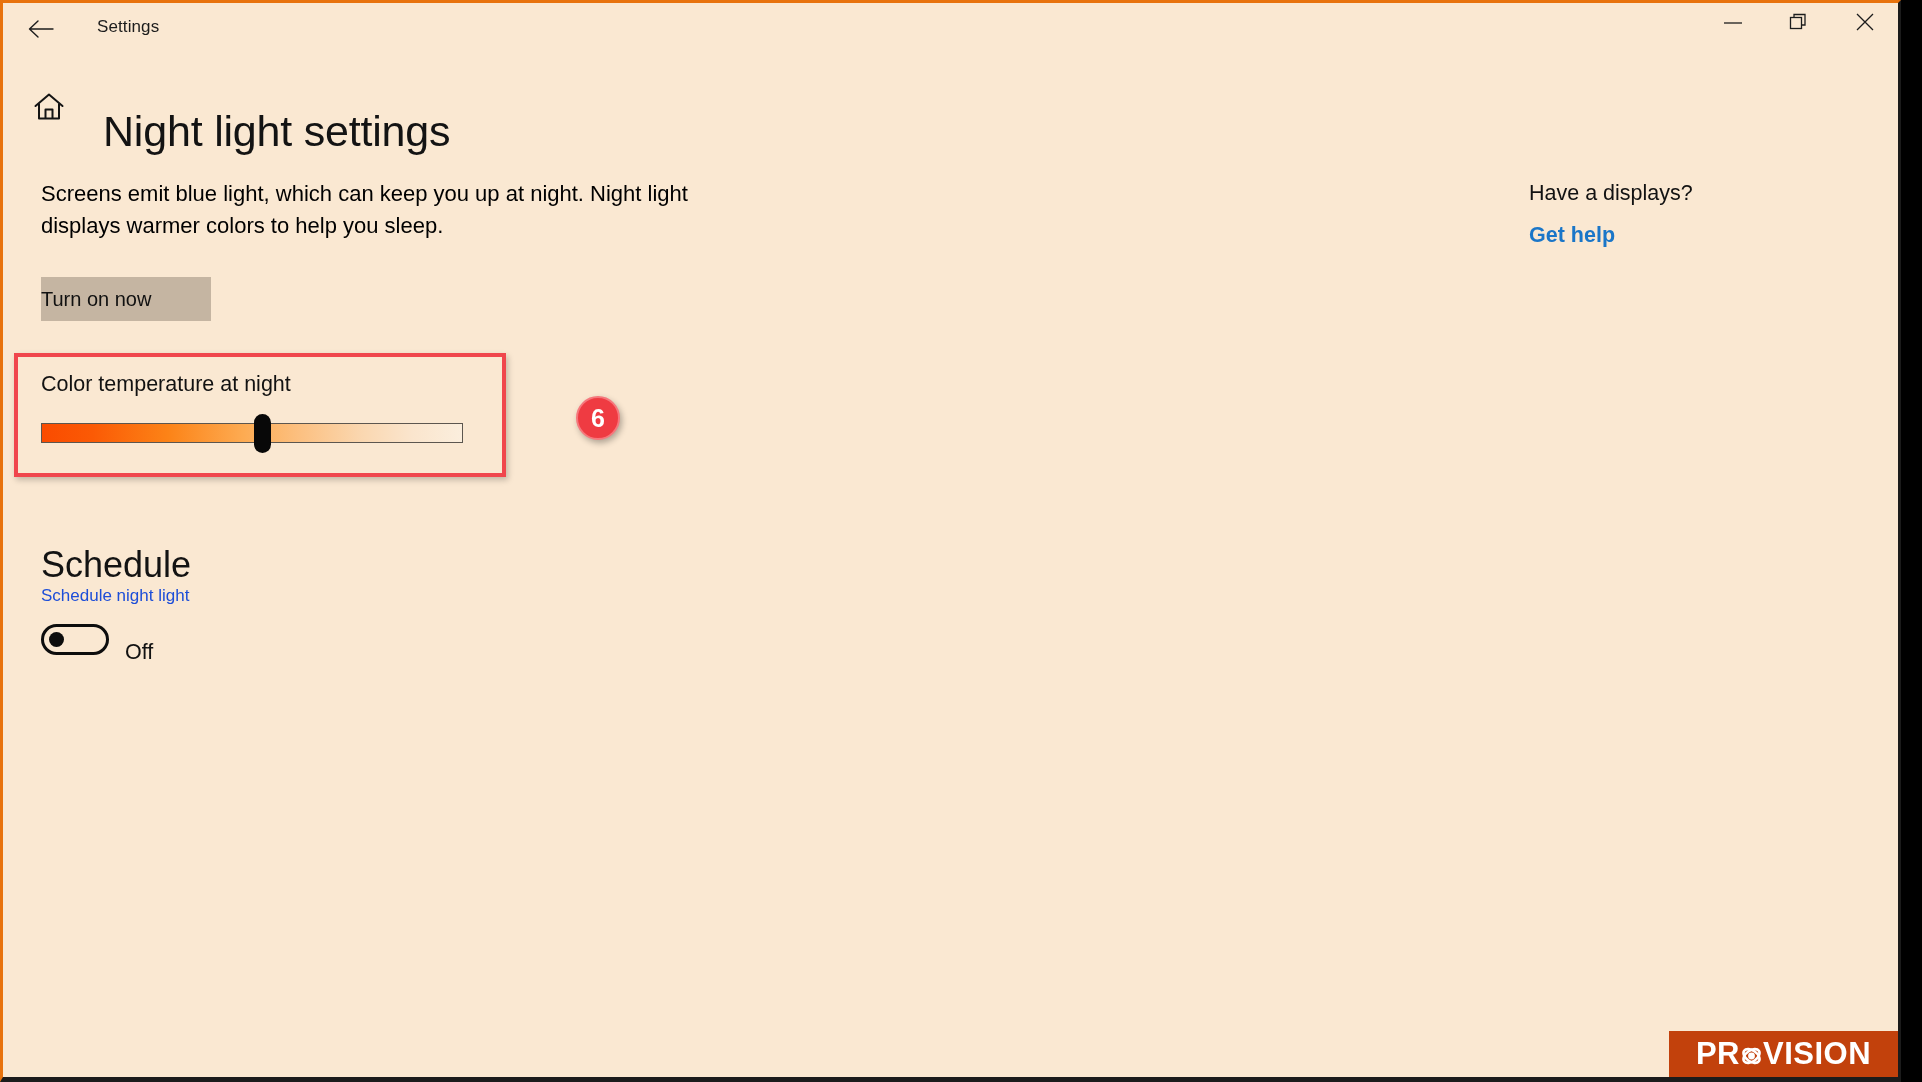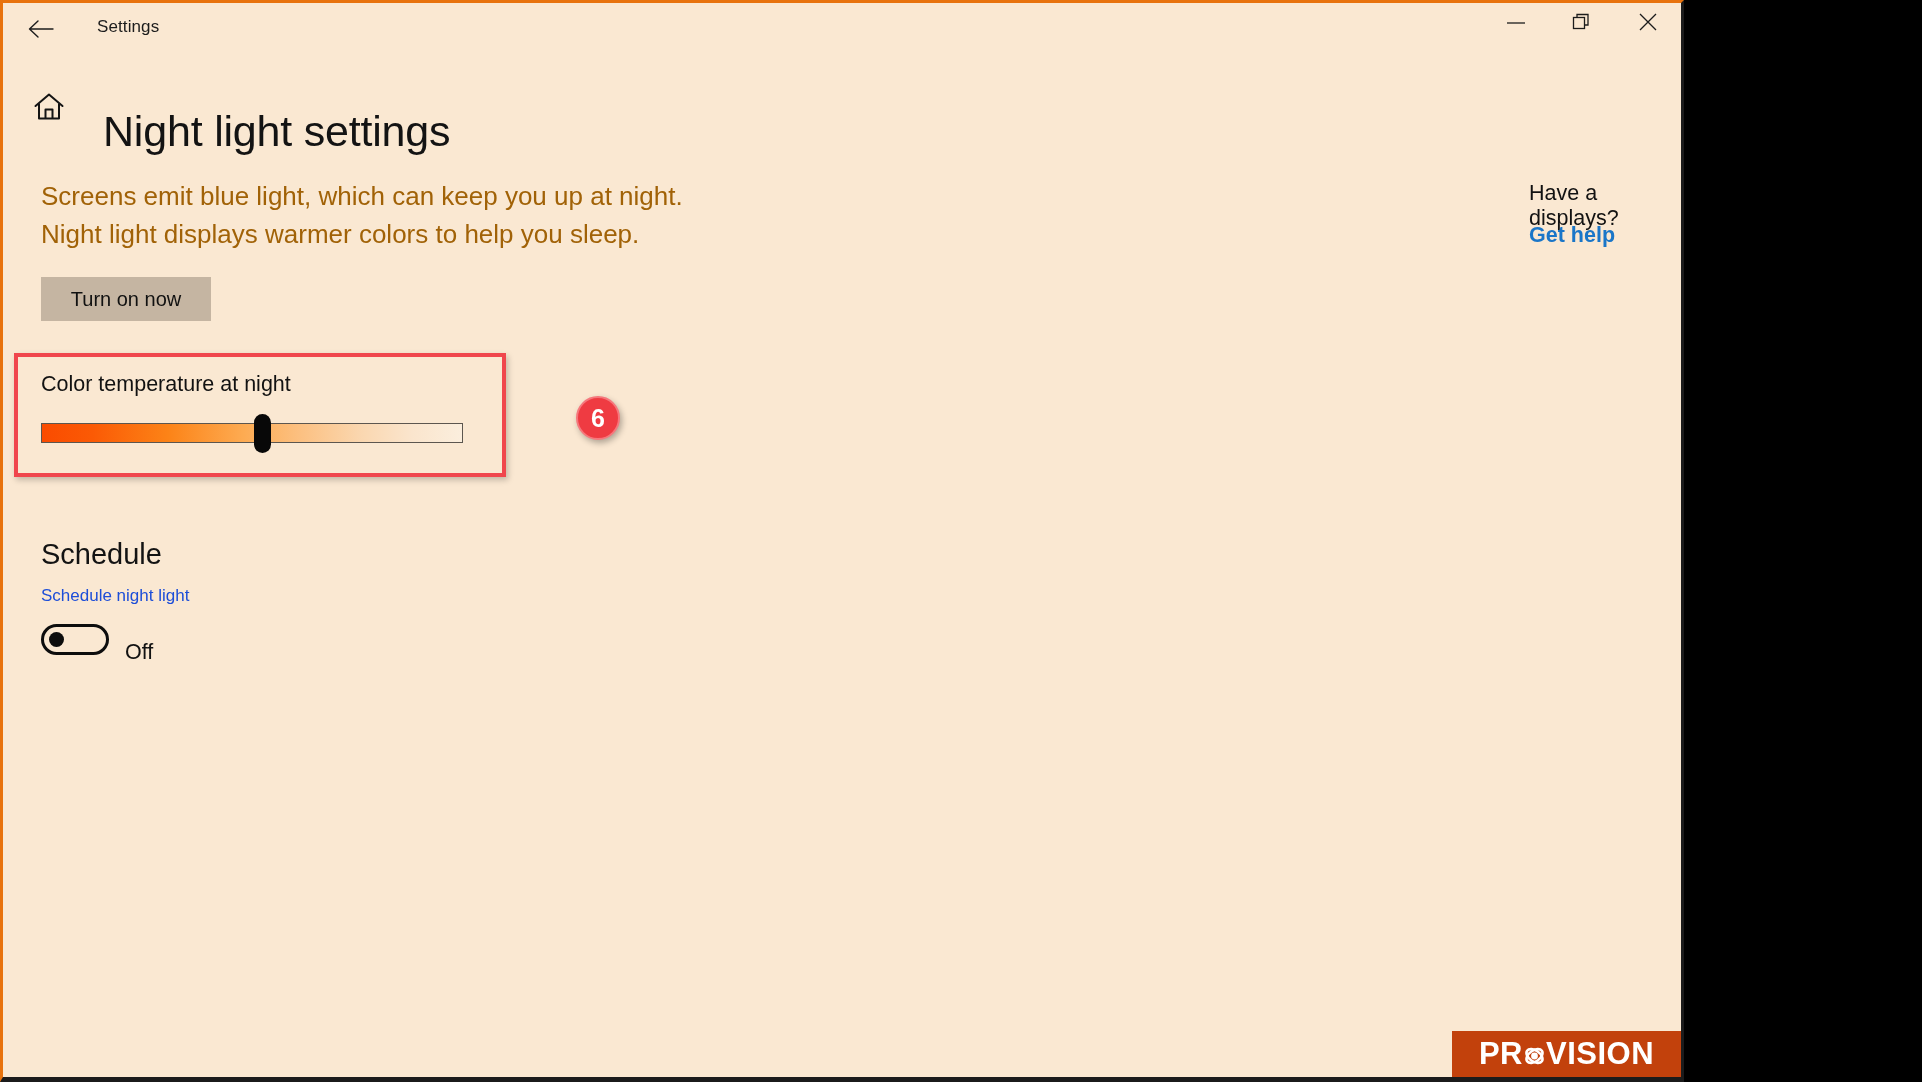--- a/index.html
+++ b/index.html
@@ -12,21 +12,21 @@
     height: 1082px;
     overflow: hidden;
     font-family: "Liberation Sans", sans-serif;
   }
 
   
   #window {
     position: absolute;
     left: 0;
     top: 0;
-    width: 1684px;
+    width: 1901px;
     height: 1082px;
     background: #fae8d2;
     box-sizing: border-box;
     border-top: 3px solid #e8720c;
     border-left: 3px solid #e8720c;
     border-right: 3px solid #1b1b1b;
     border-bottom: 5px solid #1b1b1b;
     overflow: hidden;
   }
 
@@ -91,40 +91,40 @@
     letter-spacing: -0.2px;
     line-height: 1.1;
   }
 
   
   #description {
     position: absolute;
     left: 38px;
     top: 175px;
     width: 690px;
-    font-size: 26px;
+    font-size: 22px;
     line-height: 1.45;
-    color: #a16207;
+    color: #000000;
   }
 
   
   #turn-on-button {
     position: absolute;
     left: 38px;
     top: 274px;
     width: 170px;
     height: 44px;
     background: #c5b5a2;
     border: none;
     font-family: "Liberation Sans", sans-serif;
     font-size: 20px;
     color: #111111;
     padding: 0;
     cursor: pointer;
-    text-align: center;
+    text-align: left;
   }
 
   
   #highlight-box {
     position: absolute;
     left: 11px;
     top: 350px;
     width: 492px;
     height: 124px;
     border: 4px solid #f0464d;
@@ -194,21 +194,21 @@
     align-items: center;
     justify-content: center;
     box-sizing: border-box;
   }
 
   
   #schedule-heading {
     position: absolute;
     left: 38px;
     top: 511px;
-    font-size: 29px;
+    font-size: 36px;
     font-weight: 300;
     color: #131313;
   }
   #schedule-sublabel {
     position: absolute;
     left: 38px;
     top: 583px;
     font-size: 17px;
     color: #1d4ed8;
   }

